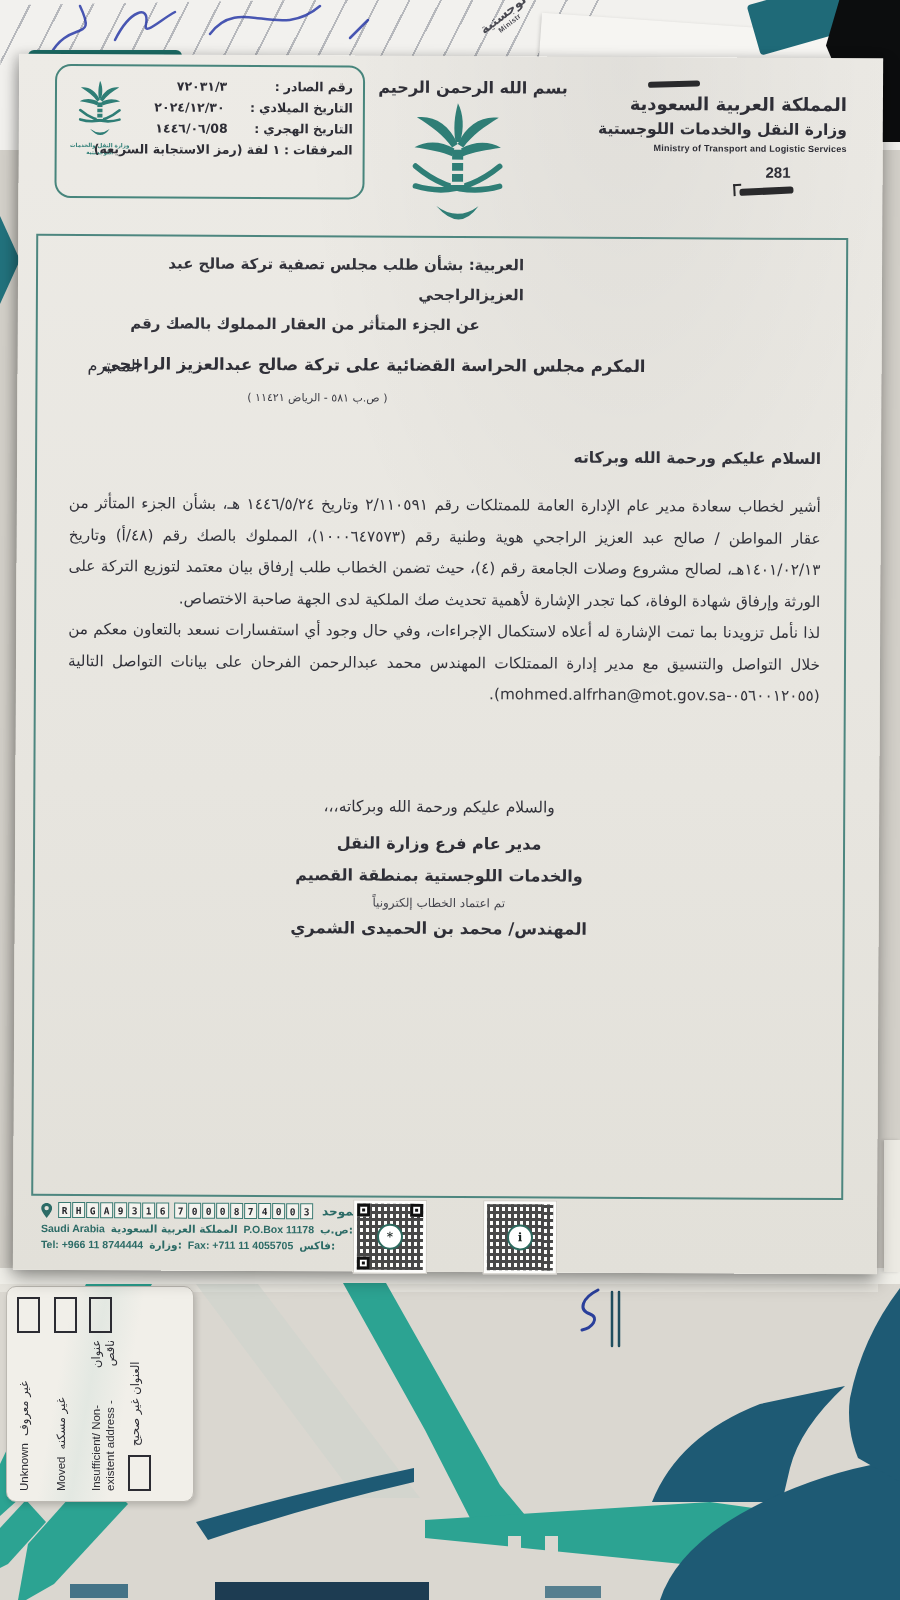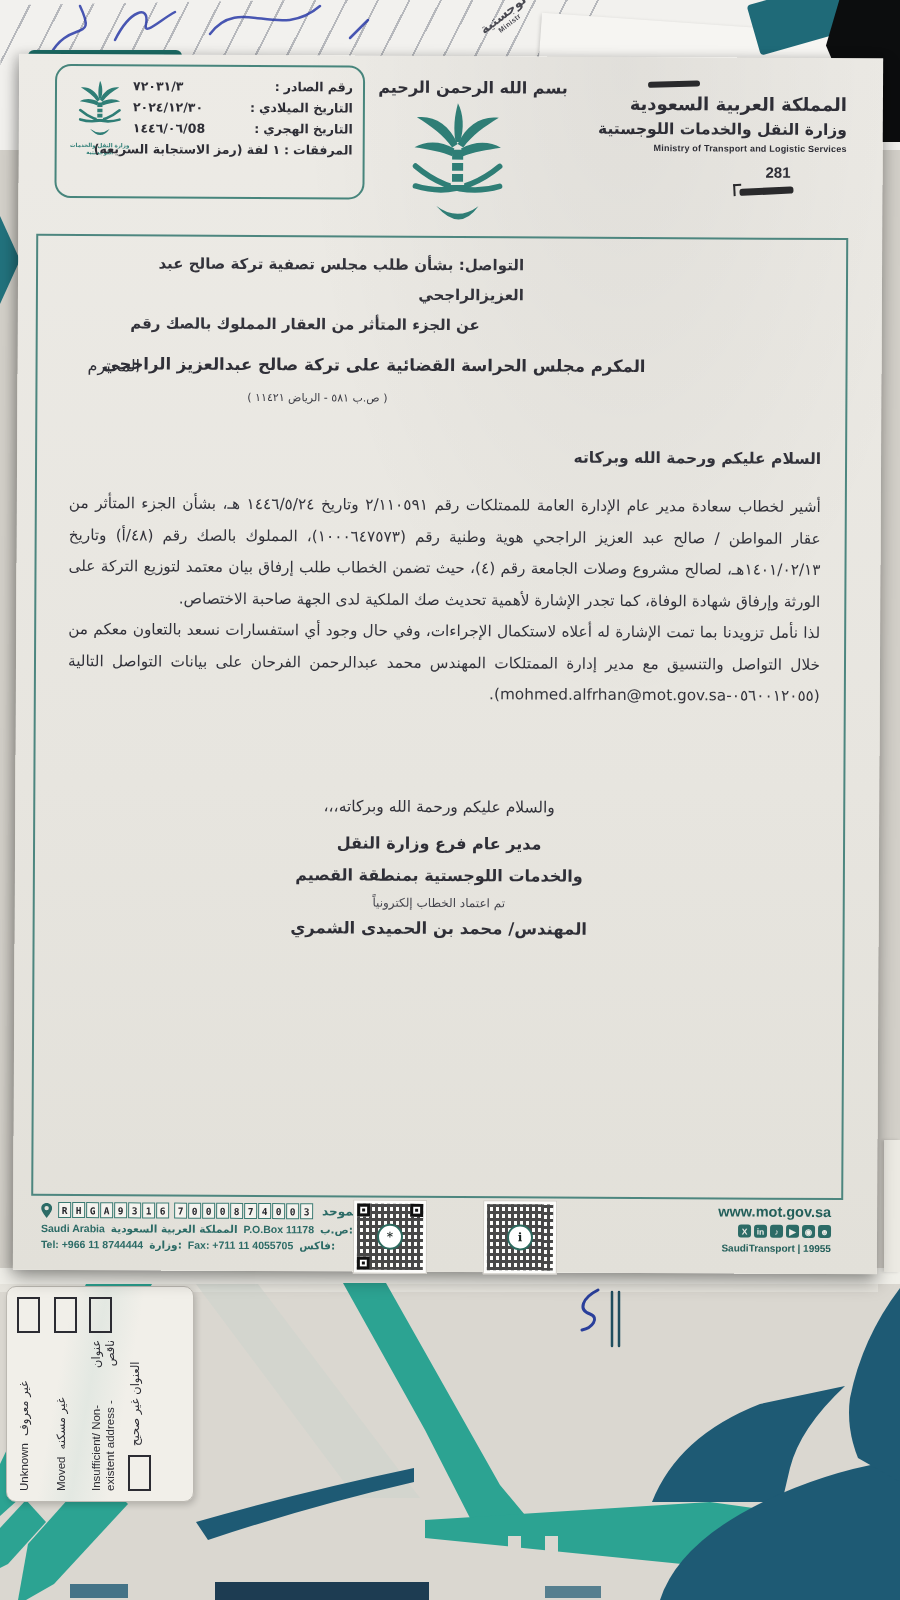--- a/index.html
+++ b/index.html
@@ -44,21 +44,21 @@
     background:
       radial-gradient(ellipse at 70% 1%,rgba(0,0,0,.05),transparent 38%),
       linear-gradient(180deg,#edebe6,#e7e5df 60%,#e2e0d9);
     box-shadow:0 8px 18px rgba(0,0,0,.38), -4px 0 10px rgba(0,0,0,.12);
     color:#38383f;}
 
   
   .info-box{position:absolute;left:36px;top:10px;width:306px;height:130px;border:2px solid #47857c;border-radius:16px;}
   .ib-rows{position:absolute;right:10px;top:9px;width:220px;}
   .ib-row{display:flex;align-items:baseline;font-size:12.5px;font-weight:700;color:#2e2e36;line-height:21px;}
-  .ib-val{flex:1;text-align:left;white-space:nowrap;}
+  .ib-val{flex:1;text-align:center;white-space:nowrap;}
   .ib-colon{padding:0 4px;}
   .ib-label{text-align:right;white-space:nowrap;}
   .ib-logo{position:absolute;left:6px;top:14px;width:74px;text-align:center;color:#2f7e76;}
   .ib-logo .cap{font-size:5.5px;font-weight:700;line-height:1.3;}
   .bismillah{position:absolute;left:324px;top:22px;width:260px;text-align:center;font-weight:700;font-size:16px;color:#2f2f37;}
   .center-logo{position:absolute;left:382px;top:46px;width:114px;color:#2f7e76;}
   .h-right{position:absolute;right:36px;top:36px;text-align:right;color:#2e2e36;}
   .h-kingdom{font-size:18px;font-weight:700;}
   .h-ministry-ar{font-size:15.5px;font-weight:700;margin-top:6px;}
   .h-ministry-en{font-size:9px;font-weight:700;margin-top:5px;font-family:"Liberation Sans",sans-serif;letter-spacing:.2px;}
@@ -271,21 +271,21 @@
       <div class="h-docnum" dir="ltr">281</div>
     </div>
 
     <div class="dash dash1"></div>
     <div class="dash dash2"></div>
 
     <div class="main-box">
 
       <div class="subject rtl">
         <div>
-          <span>التواصل:</span>
+          <span>العربية:</span>
           <span>بشأن طلب مجلس تصفية تركة صالح عبد العزيزالراجحي</span>
         </div>
         <div class="l2">عن الجزء المتأثر من العقار المملوك بالصك رقم</div>
       </div>
 
       <div class="addressee rtl">المكرم مجلس الحراسة القضائية على تركة صالح عبدالعزيز الراجحي</div>
       <div class="honorific rtl">المحترم</div>
       <div class="pobox rtl">( ص.ب ٥٨١ - الرياض ١١٤٢١ )</div>
 
       <div class="greeting rtl">السلام عليكم ورحمة الله وبركاته</div>
@@ -354,27 +354,15 @@
         <div class="fp tl"></div>
         <div class="fp tr"></div>
         <div class="fp bl"></div>
         <div class="qbadge">*</div>
       </div>
       <div class="qr qr2">
         <div class="tex"></div>
         <div class="qbadge">i</div>
       </div>
 
-      <div class="f-right">
-        <div class="site">www.mot.gov.sa</div>
-        <div class="socials">
-          <span class="sq">X</span>
-          <span class="sq">in</span>
-          <span class="sq">♪</span>
-          <span class="sq">▶</span>
-          <span class="sq">◉</span>
-          <span class="sq">☻</span>
-        </div>
-        <div class="handle">SaudiTransport | 19955</div>
-      </div>
     </div>
   </div>
 </div>
 
 </body></html>

